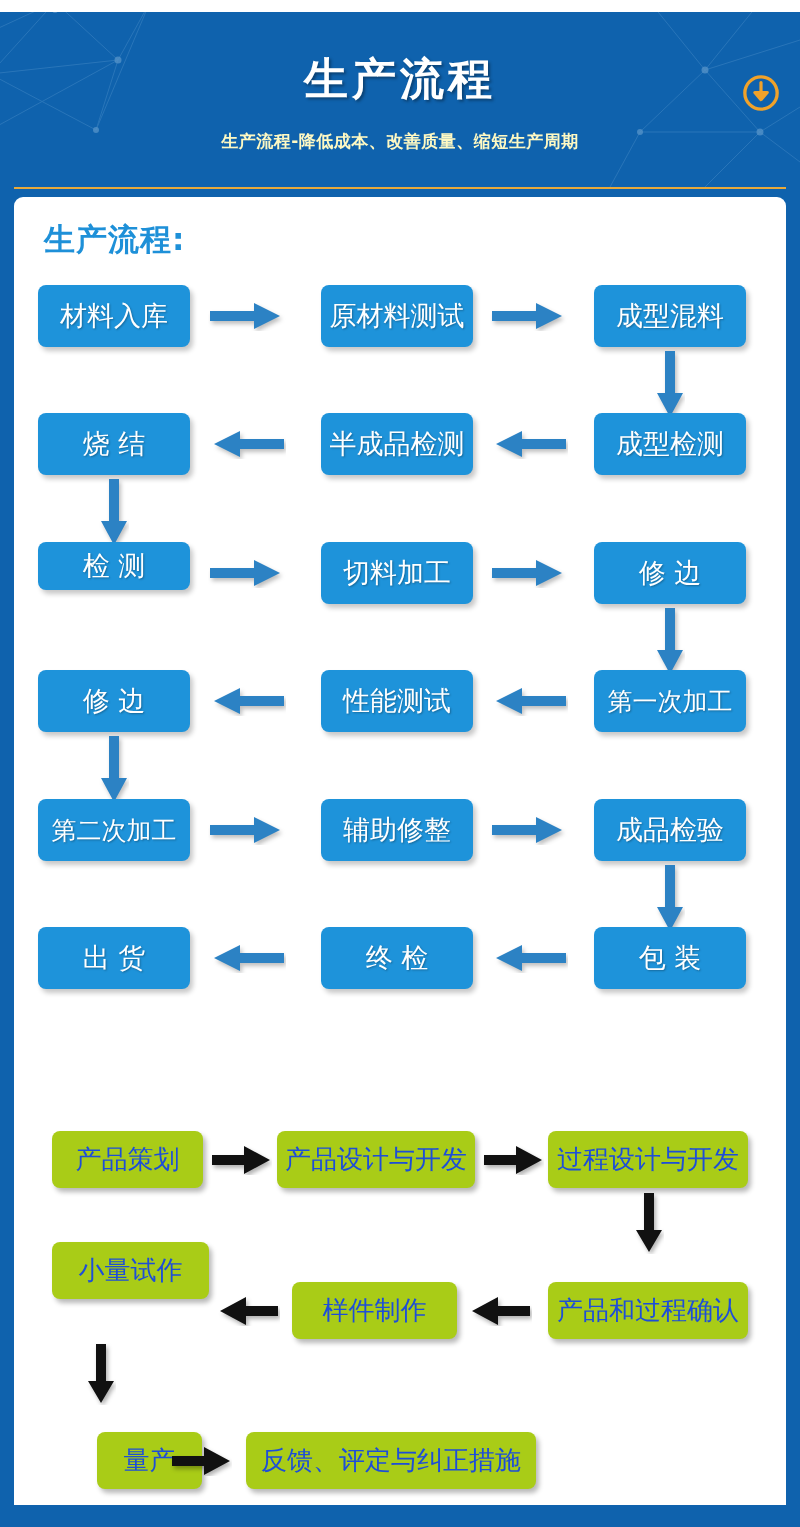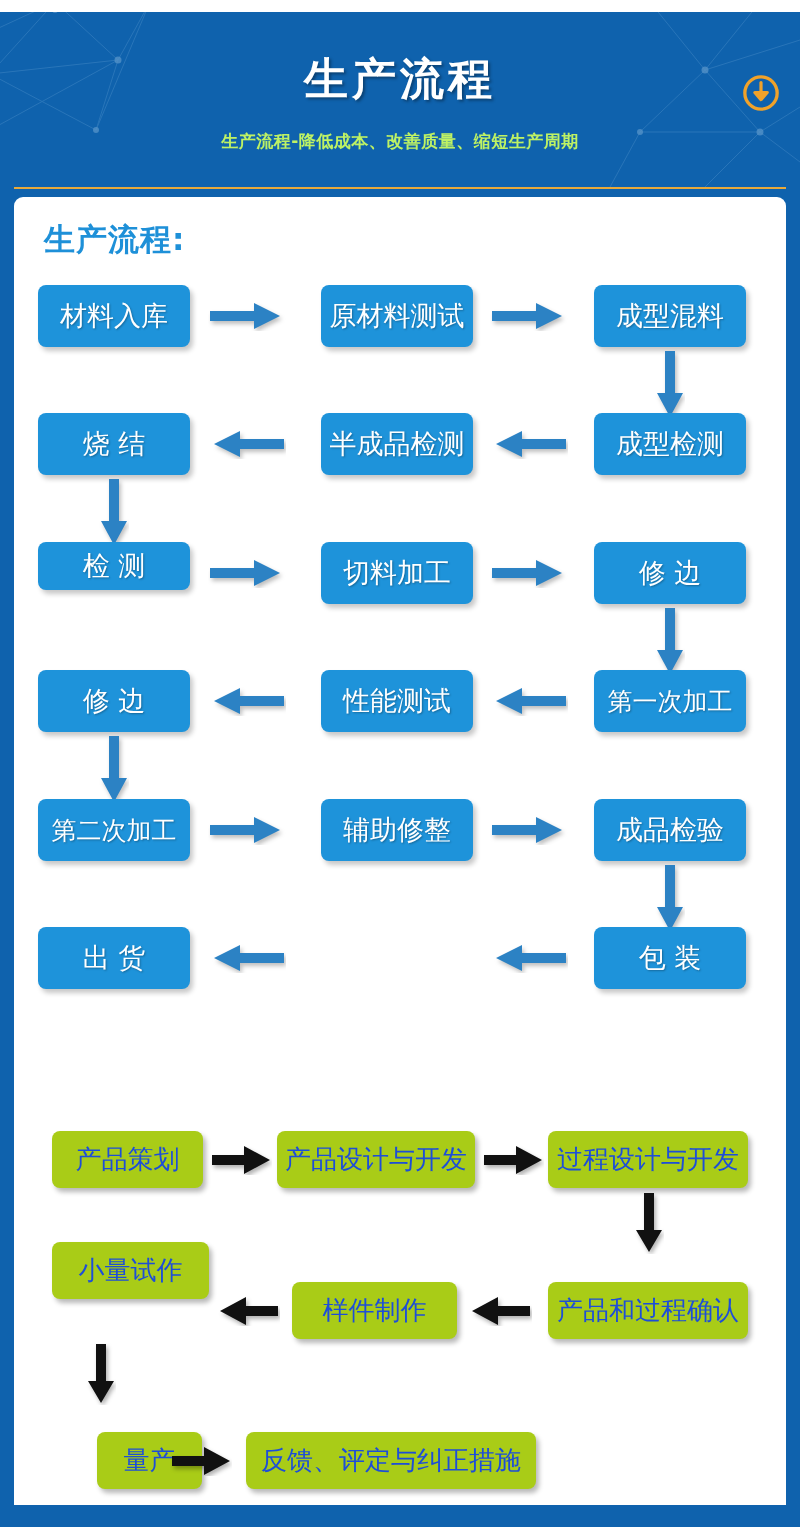--- a/index.html
+++ b/index.html
@@ -20,21 +20,21 @@
   }
   .net{position:absolute;left:0;top:0;width:800px;height:175px;opacity:.5;}
   .hdr-title{
     position:absolute;left:0;top:38px;width:800px;text-align:center;
     font-size:44px;font-weight:bold;color:#ffffff;letter-spacing:4px;
     text-shadow:2px 2px 3px rgba(0,0,0,.35);
     z-index:4;
   }
   .hdr-sub{
     position:absolute;left:0;top:118px;width:800px;text-align:center;
-    font-size:17px;font-weight:bold;color:#bef264;letter-spacing:.5px;
+    font-size:17px;font-weight:bold;color:#fef9c3;letter-spacing:.5px;
     z-index:4;
   }
   .hdr-rule{
     position:absolute;left:14px;top:175px;width:772px;height:2px;
     background:#e8a93a;z-index:4;
   }
   .dl-icon{
     position:absolute;left:742px;top:62px;width:38px;height:38px;z-index:5;
     cursor:pointer;
   }
@@ -258,20 +258,23 @@
       </div>
 
       <div class="node blue" style="left:24px;top:730px;width:152px;height:62px;">
         <span class="lbl">出 货</span>
       </div>
       <div class="arrow" style="left:194px;top:746px;width:78px;height:30px;">
         <svg viewBox="0 0 78 30" width="78" height="30">
           <path d="M76 10 L32 10 L32 2 L6 15 L32 28 L32 20 L76 20 Z" fill="#2c82c4" style="filter:drop-shadow(2px 3px 2px rgba(0,0,0,.25))"></path>
         </svg>
       </div>
+      <div class="node blue" style="left:307px;top:730px;width:152px;height:62px;">
+        <span class="lbl">终 检</span>
+      </div>
       <div class="arrow" style="left:476px;top:746px;width:78px;height:30px;">
         <svg viewBox="0 0 78 30" width="78" height="30">
           <path d="M76 10 L32 10 L32 2 L6 15 L32 28 L32 20 L76 20 Z" fill="#2c82c4" style="filter:drop-shadow(2px 3px 2px rgba(0,0,0,.25))"></path>
         </svg>
       </div>
       <div class="node blue" style="left:580px;top:730px;width:152px;height:62px;">
         <span class="lbl">包 装</span>
       </div>
 
 

